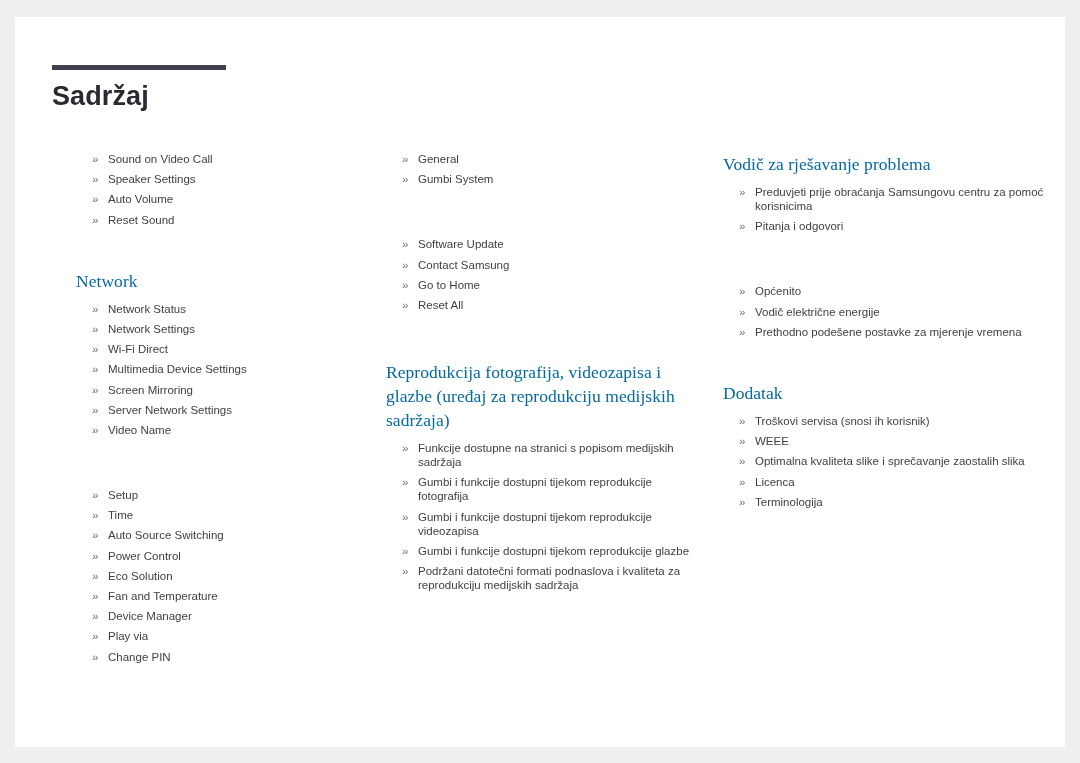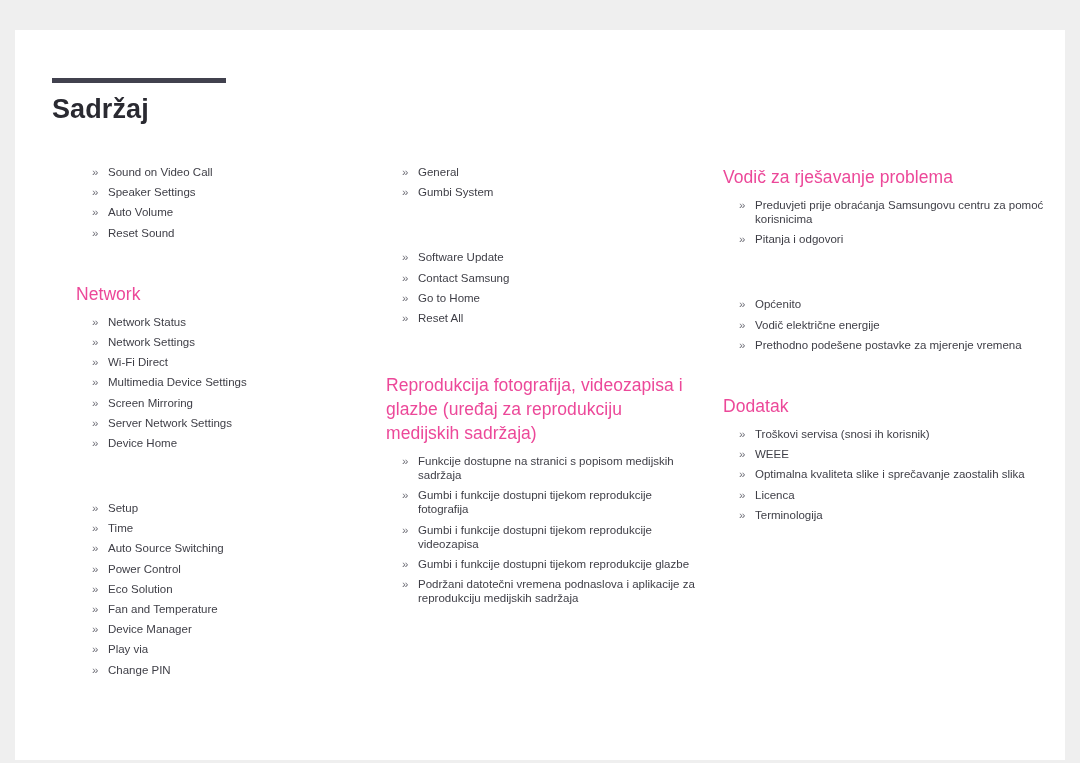--- a/index.html
+++ b/index.html
@@ -9,21 +9,21 @@
   body {
     width: 1080px;
     height: 763px;
     background: #efefef;
     font-family: "Liberation Sans", sans-serif;
     overflow: hidden;
   }
   #page {
     position: absolute;
     left: 15px;
-    top: 30px;
+    top: 17px;
     width: 1050px;
     height: 730px;
     background: #ffffff;
   }
 
   
   #title-block {
     position: absolute;
     left: 37px;
     top: 48px;
@@ -48,26 +48,27 @@
     position: absolute;
     top: 135px;
   }
   #col-left   { left: 61px;  width: 300px; }
   #col-mid    { left: 371px; width: 310px; }
   #col-right  { left: 708px; width: 330px; }
 
   .section { margin-bottom: 0; }
 
   .section-heading {
-    color: #ec4899;
+    color: #0369a1;
     font-size: 17.5px;
     line-height: 24px;
     font-weight: normal;
     margin: 0;
     letter-spacing: 0.05px;
+    font-family: Liberation Serif, serif;
   }
 
   ul.toc-list {
     list-style: none;
     margin: 0;
     padding: 0;
   }
   ul.toc-list li.toc-item {
     position: relative;
     padding-left: 16px;
@@ -146,21 +147,21 @@
           <li class="toc-item">
             <span class="bullet">»</span>
             <span class="item-text">Screen Mirroring</span>
           </li>
           <li class="toc-item">
             <span class="bullet">»</span>
             <span class="item-text">Server Network Settings</span>
           </li>
           <li class="toc-item">
             <span class="bullet">»</span>
-            <span class="item-text">Device Home</span>
+            <span class="item-text">Video Name</span>
           </li>
         </ul>
       </div>
       <div class="sp-block-gap"></div>
       <div class="section">
         <div class="sp-heading-to-list"></div>
         <ul class="toc-list">
           <li class="toc-item">
             <span class="bullet">»</span>
             <span class="item-text">Setup</span>
@@ -251,21 +252,21 @@
           <li class="toc-item">
             <span class="bullet">»</span>
             <span class="item-text">Gumbi i funkcije dostupni tijekom reprodukcije videozapisa</span>
           </li>
           <li class="toc-item">
             <span class="bullet">»</span>
             <span class="item-text">Gumbi i funkcije dostupni tijekom reprodukcije glazbe</span>
           </li>
           <li class="toc-item">
             <span class="bullet">»</span>
-            <span class="item-text">Podržani datotečni vremena podnaslova i aplikacije za reprodukciju medijskih sadržaja</span>
+            <span class="item-text">Podržani datotečni formati podnaslova i kvaliteta za reprodukciju medijskih sadržaja</span>
           </li>
         </ul>
       </div>
     </div>
   <div class="column" id="col-right">
       <div class="section">
         <div class="section-heading">Vodič za rješavanje problema</div>
         <div class="sp-heading-to-list"></div>
         <ul class="toc-list">
           <li class="toc-item">

